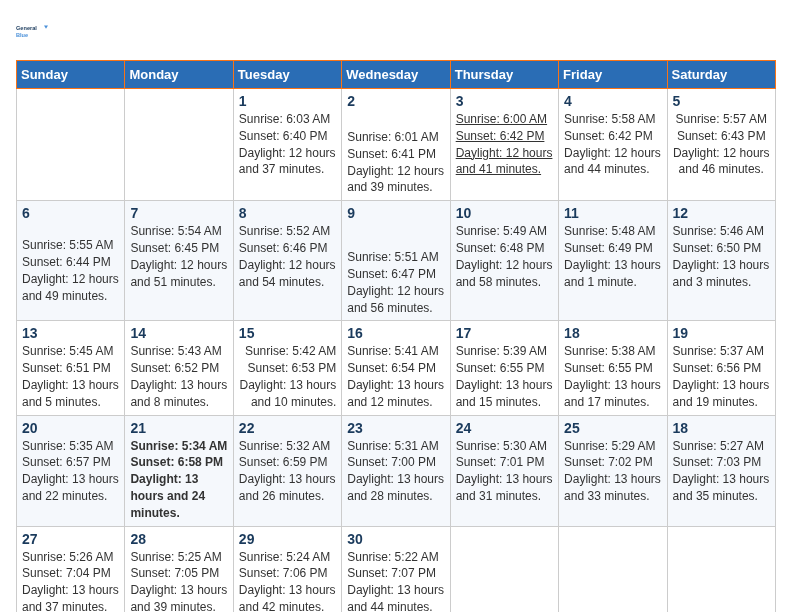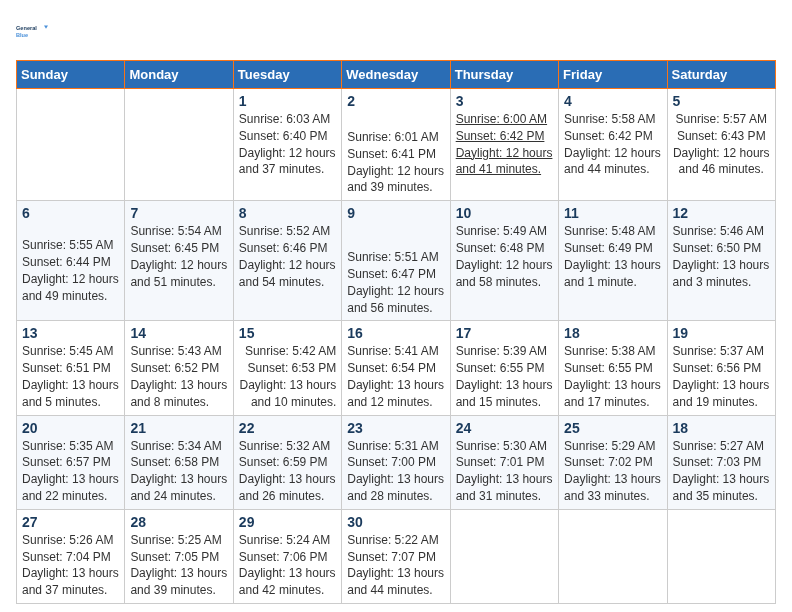--- a/index.html
+++ b/index.html
@@ -228,21 +228,21 @@
       </tr>
       <tr>
         <td>
           <span class="day-number">20</span>
           <div class="day-info" style="white-space: pre-line;">Sunrise: 5:35 AM
 Sunset: 6:57 PM
 Daylight: 13 hours and 22 minutes.</div>
         </td>
         <td>
           <span class="day-number">21</span>
-          <div class="day-info" style="white-space: pre-line;">Sunrise: 5:34 AM
+          <div class="day-info" style="white-space: pre-line; font-weight: bold;">Sunrise: 5:34 AM
 Sunset: 6:58 PM
 Daylight: 13 hours and 24 minutes.</div>
         </td>
         <td>
           <span class="day-number">22</span>
           <div class="day-info" style="white-space: pre-line;">Sunrise: 5:32 AM
 Sunset: 6:59 PM
 Daylight: 13 hours and 26 minutes.</div>
         </td>
         <td>

